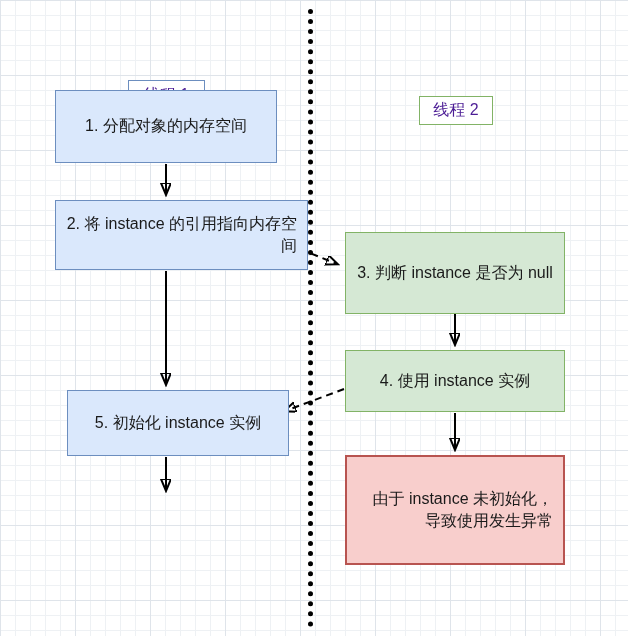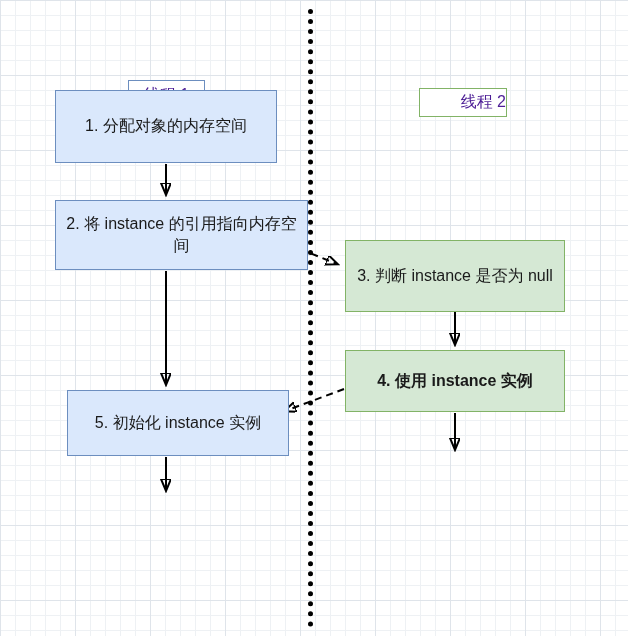--- a/index.html
+++ b/index.html
@@ -33,42 +33,42 @@
     display: flex;
     align-items: center;
     justify-content: center;
     font-size: 16px;
     color: #4c1d95;
     background: #ffffff;
     box-sizing: border-box;
     margin-top: 40px;
   }
   .thread-label.t1 { left: 128px; top: 40px; width: 77px; height: 31px; border: 1px solid #6c8ebf; }
-  .thread-label.t2 { left: 419px; top: 48px; width: 88px; height: 29px; border: 1px solid #82b366; justify-content: flex-end; }
+  .thread-label.t2 { left: 419px; top: 56px; width: 74px; height: 29px; border: 1px solid #82b366; }
 
   .node {
     position: absolute;
     display: flex;
     align-items: center;
     justify-content: center;
-    text-align: center;
+    text-align: right;
     font-size: 16px;
     line-height: 1.4;
     color: #1a1a1a;
     padding: 22px 10px;
     box-sizing: border-box;
   }
   .node.blue  { background: #dae8fc; border: 1px solid #6c8ebf; }
   .node.green { background: #d5e8d4; border: 1px solid #82b366; }
   .node.red   { background: #f8cecc; border: 2px solid #b85450; }
 
   .n1 { left: 55px;  top: 90px;  width: 222px; height: 73px;  }
   .n2 { left: 55px;  top: 200px; width: 253px; height: 70px;  }
-  .n3 { left: 345px; top: 240px; width: 220px; height: 72px;  }
-  .n4 { left: 345px; top: 350px; width: 220px; height: 62px; font-weight: bold;  }
+  .n3 { left: 345px; top: 232px; width: 220px; height: 82px;  }
+  .n4 { left: 345px; top: 350px; width: 220px; height: 62px;  }
   .n5 { left: 67px;  top: 390px; width: 222px; height: 66px;  }
   .n6 { left: 55px;  top: 496px; width: 222px; height: 68px;  }
   .n7 { left: 345px; top: 455px; width: 220px; height: 110px; }
 
   svg.arrows {
     position: absolute;
     left: 0; top: 0;
     width: 628px; height: 636px;
     pointer-events: none;
   }
@@ -122,14 +122,17 @@
 
   <div class="node green n4">
     <span>4. 使用 instance 实例</span>
   </div>
 
   <div class="node blue n5">
     <span>5. 初始化 instance 实例</span>
   </div>
 
 
+  <div class="node red n7">
+    <span>由于 instance 未初始化，导致使用发生异常</span>
+  </div>
 
 </div>
 
 </body></html>

